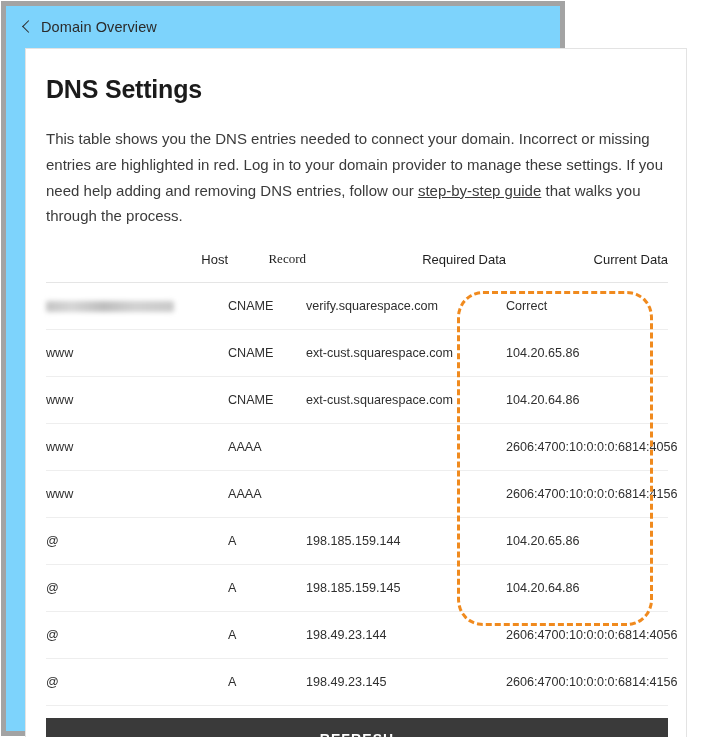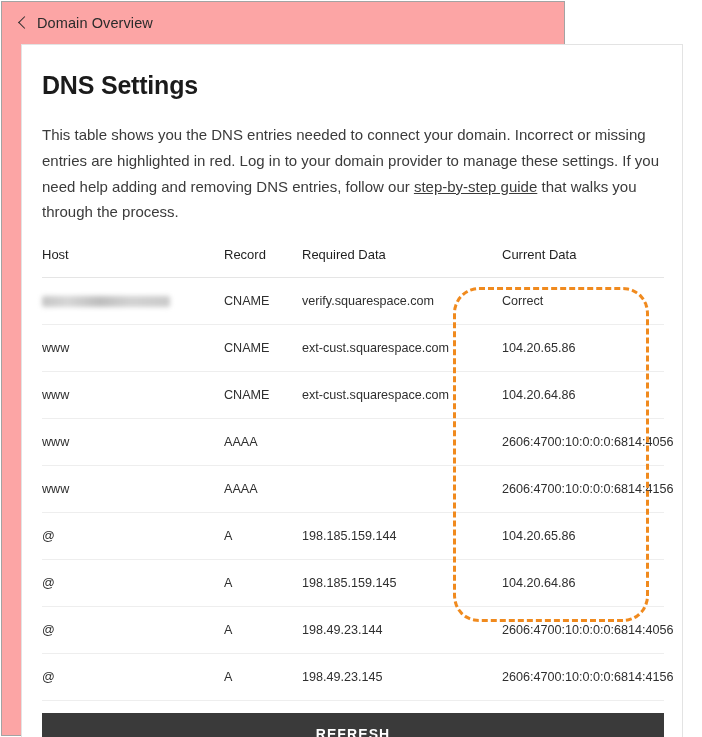--- a/index.html
+++ b/index.html
@@ -18,22 +18,22 @@
     background: #ffffff;
     box-sizing: border-box;
     overflow: hidden;
   }
   .panel {
     position: absolute;
     left: 1px;
     top: 1px;
     width: 564px;
     height: 735px;
-    border: 1px solid #a3a3a3;
-    background: #fca5a5;
+    border: 5px solid #a3a3a3;
+    background: #7dd3fc;
     box-sizing: border-box;
   }
   .backbar {
     height: 42px;
     display: flex;
     align-items: center;
     padding-left: 15px;
     gap: 8px;
   }
   .chev {
@@ -90,21 +90,21 @@
     text-decoration: underline;
   }
   table.dns {
     width: 622px;
     margin: 22px 0 0 20px;
     border-collapse: collapse;
     font-size: 12.6px;
     table-layout: fixed;
   }
   table.dns th {
-    text-align: left;
+    text-align: right;
     font-weight: normal;
     color: #1f1f1f;
     font-size: 13px;
     padding: 0 0 15px 0;
     border-bottom: 1px solid #e5e5e5;
   }
   table.dns td {
     padding: 16px 0 16px 0;
     border-bottom: 1px solid #eeeeee;
     color: #2f2f2f;
@@ -112,21 +112,21 @@
     height: 41px;
     box-sizing: border-box;
   }
   .col-host { width: 182px; }
   .col-record { width: 78px; }
   .col-required { width: 200px; }
   .col-current { width: 162px; }
   td.c-record { padding-left: 1px; }
   td.c-required { padding-left: 1px; margin-left: 12px; }
   td.c-current { padding-left: 1px; margin-left: 48px; }
-  th.c-record { padding-left: 1px; }
+  th.c-record { padding-left: 1px; font-family: Liberation Serif, serif; }
   th.c-required { padding-left: 1px; margin-left: 36px; }
   th.c-current { padding-left: 1px; margin-left: 12px; }
   .green { color: #1fb58a; }
   .red { color: #e8432f; }
   .blur {
     display: inline-block;
     width: 128px;
     height: 11px;
     background: linear-gradient(90deg,#c4c4c4,#d6d6d6 20%,#bdbdbd 45%,#d2d2d2 70%,#c9c9c9);
     filter: blur(2.4px);

